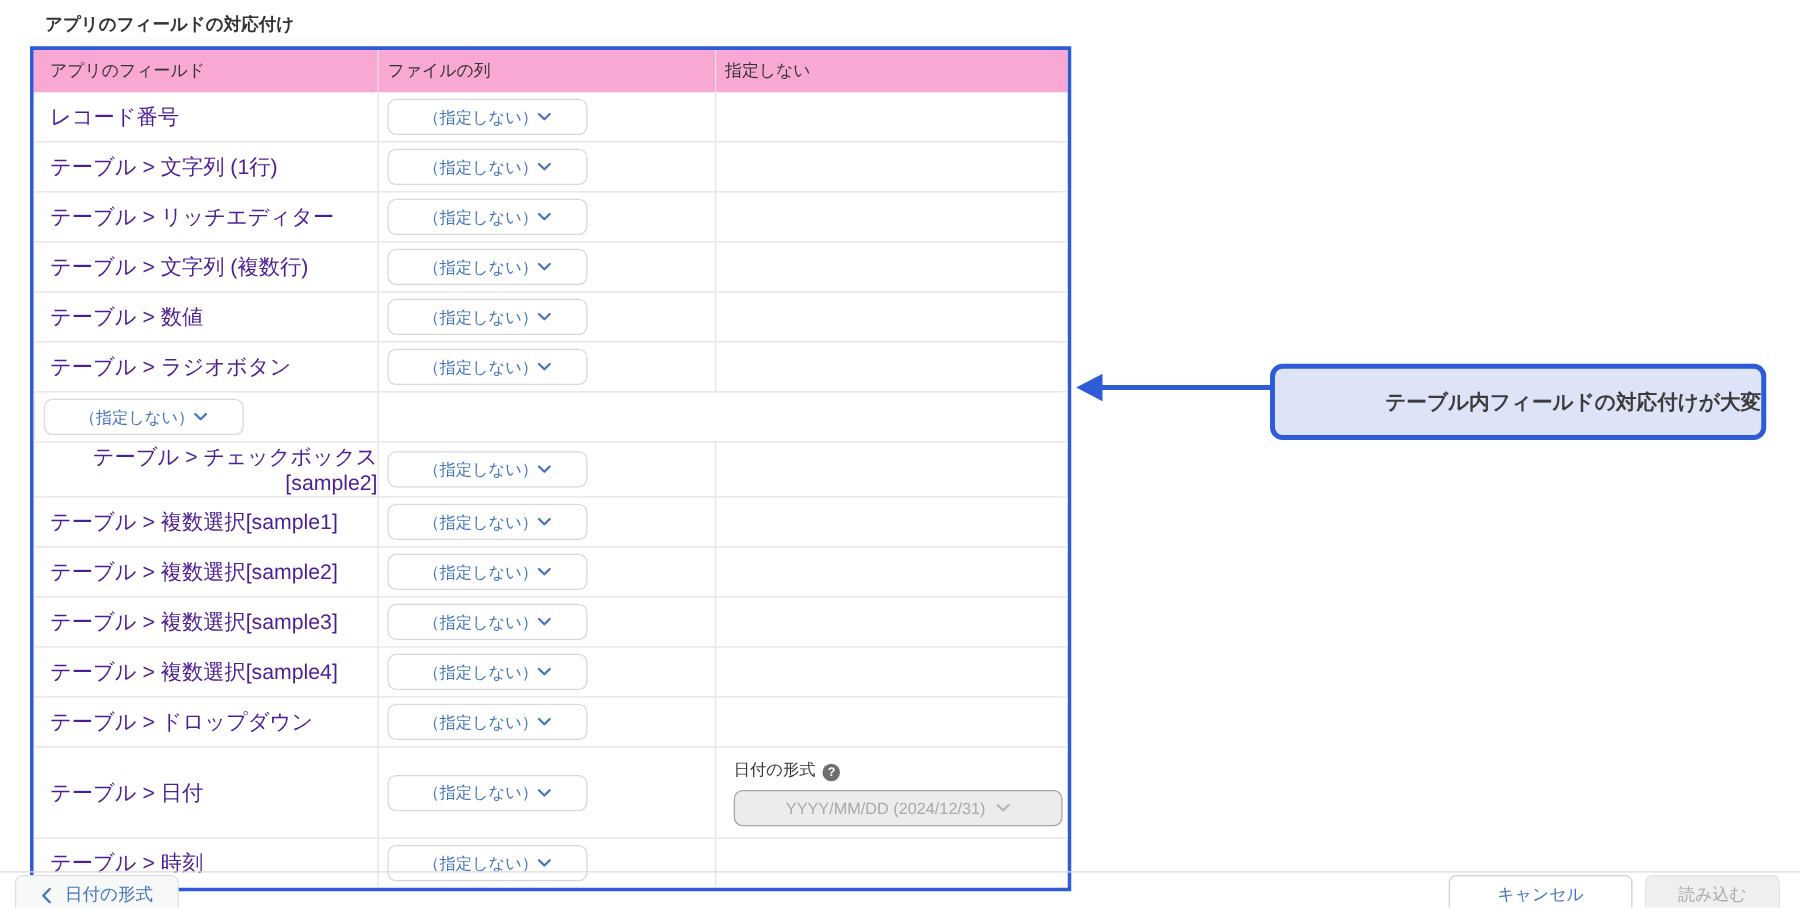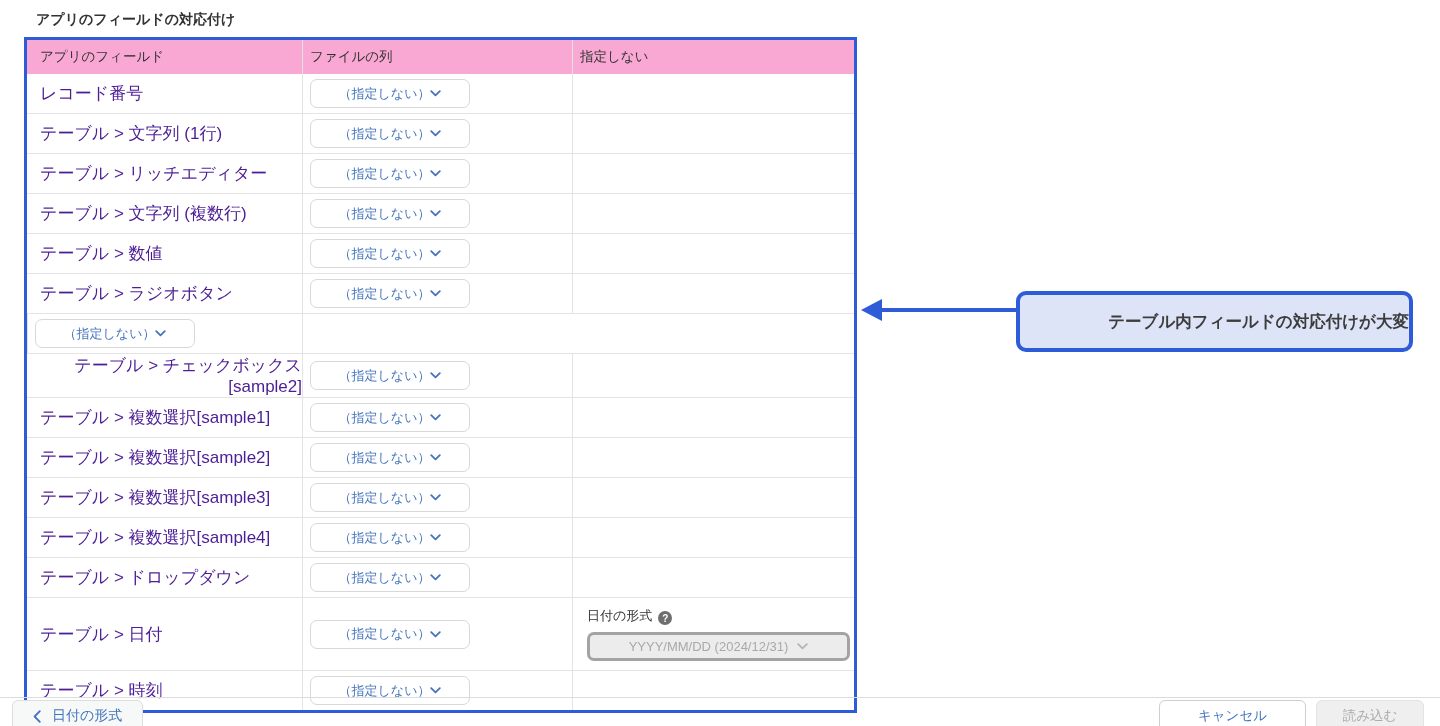--- a/index.html
+++ b/index.html
@@ -42,21 +42,21 @@
   .date-format{display:flex;flex-direction:column;justify-content:center;
     padding:9px 14px 9px 7px;box-sizing:border-box;width:100%;}
   .df-label-line{display:flex;align-items:flex-end;gap:6px;font-size:13px;color:#333;}
   .help-icon{
     width:14px;height:14px;border-radius:50%;background:#6e6e6e;color:#fff;
     font-size:10px;font-weight:bold;display:inline-flex;align-items:center;justify-content:center;
     cursor:pointer;
   }
   .df-select{
     margin-top:7px;width:263px;height:29px;box-sizing:border-box;
-    background:#ececec;border:3px solid #a3a3a3;border-radius:7px;
+    background:#ececec;border:1px solid #a3a3a3;border-radius:7px;
     display:flex;align-items:center;justify-content:center;gap:9px;
     color:#a9a9a9;font-size:13px;font-family:inherit;
   }
   .df-select .chev{color:#b5b5b5;}
   
   .callout-box{
     position:absolute;left:1016px;top:291px;width:397px;height:61px;box-sizing:border-box;
     background:#dde4f7;border:4px solid #2e5cd8;border-radius:10px;
     display:flex;align-items:center;justify-content:flex-end;
     font-size:16.5px;font-weight:bold;color:#3c3c3c;

